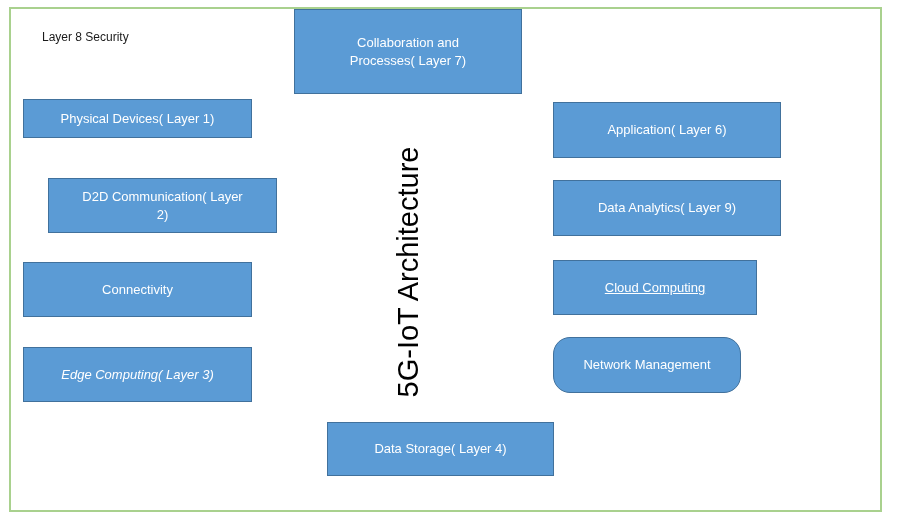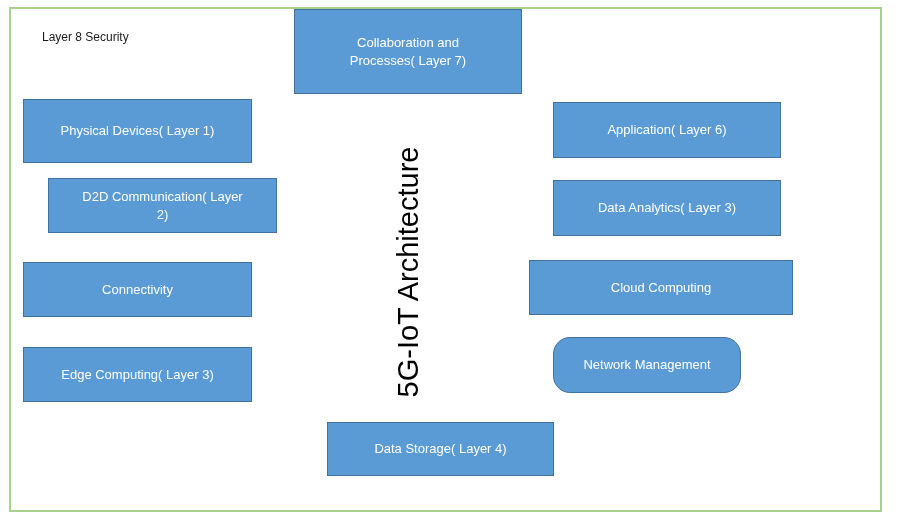--- a/index.html
+++ b/index.html
@@ -56,27 +56,27 @@
     align-items: center;
     justify-content: center;
     text-align: center;
     font-size: 13px;
     line-height: 1.35;
     white-space: pre-line;
     padding: 8px 6px;
     z-index: 4;
   }
   #b-layer7      { left: 294px; top: 9px;   width: 228px; height: 85px; }
-  #b-layer1      { left: 23px;  top: 99px;  width: 229px; height: 64px; }
+  #b-layer1      { left: 23px;  top: 99px;  width: 229px; height: 39px; }
   #b-layer2      { left: 23px;  top: 178px; width: 229px; height: 55px; margin-left: 25px; }
   #b-connectivity{ left: 23px;  top: 262px; width: 229px; height: 55px; }
-  #b-layer3      { left: 23px;  top: 347px; width: 229px; height: 55px; }
+  #b-layer3      { left: 23px;  top: 347px; width: 229px; height: 55px; font-style: italic; }
   #b-layer6      { left: 553px; top: 102px; width: 228px; height: 56px; }
   #b-layer5      { left: 553px; top: 180px; width: 228px; height: 56px; }
-  #b-cloud       { left: 529px; top: 260px; width: 264px; height: 55px; }
+  #b-cloud       { left: 553px; top: 260px; width: 204px; height: 55px; text-decoration: underline; }
   #b-network     { left: 553px; top: 337px; width: 188px; height: 56px; border-radius: 17px; }
   #b-layer4      { left: 327px; top: 422px; width: 227px; height: 54px; }
 </style>
 </head>
 <body>
 
 <div class="frame"></div>
 
 <div class="corner-label">Layer 8 Security</div>
 
@@ -89,19 +89,19 @@
 
 <div class="box" id="b-layer2">D2D Communication( Layer
 2)</div>
 
 <div class="box" id="b-connectivity">Connectivity</div>
 
 <div class="box" id="b-layer3">Edge Computing( Layer 3)</div>
 
 <div class="box" id="b-layer6">Application( Layer 6)</div>
 
-<div class="box" id="b-layer5">Data Analytics( Layer 3)</div>
+<div class="box" id="b-layer5">Data Analytics( Layer 9)</div>
 
 <div class="box" id="b-cloud">Cloud Computing</div>
 
 <div class="box" id="b-network">Network Management</div>
 
 <div class="box" id="b-layer4">Data Storage( Layer 4)</div>
 
 </body></html>

